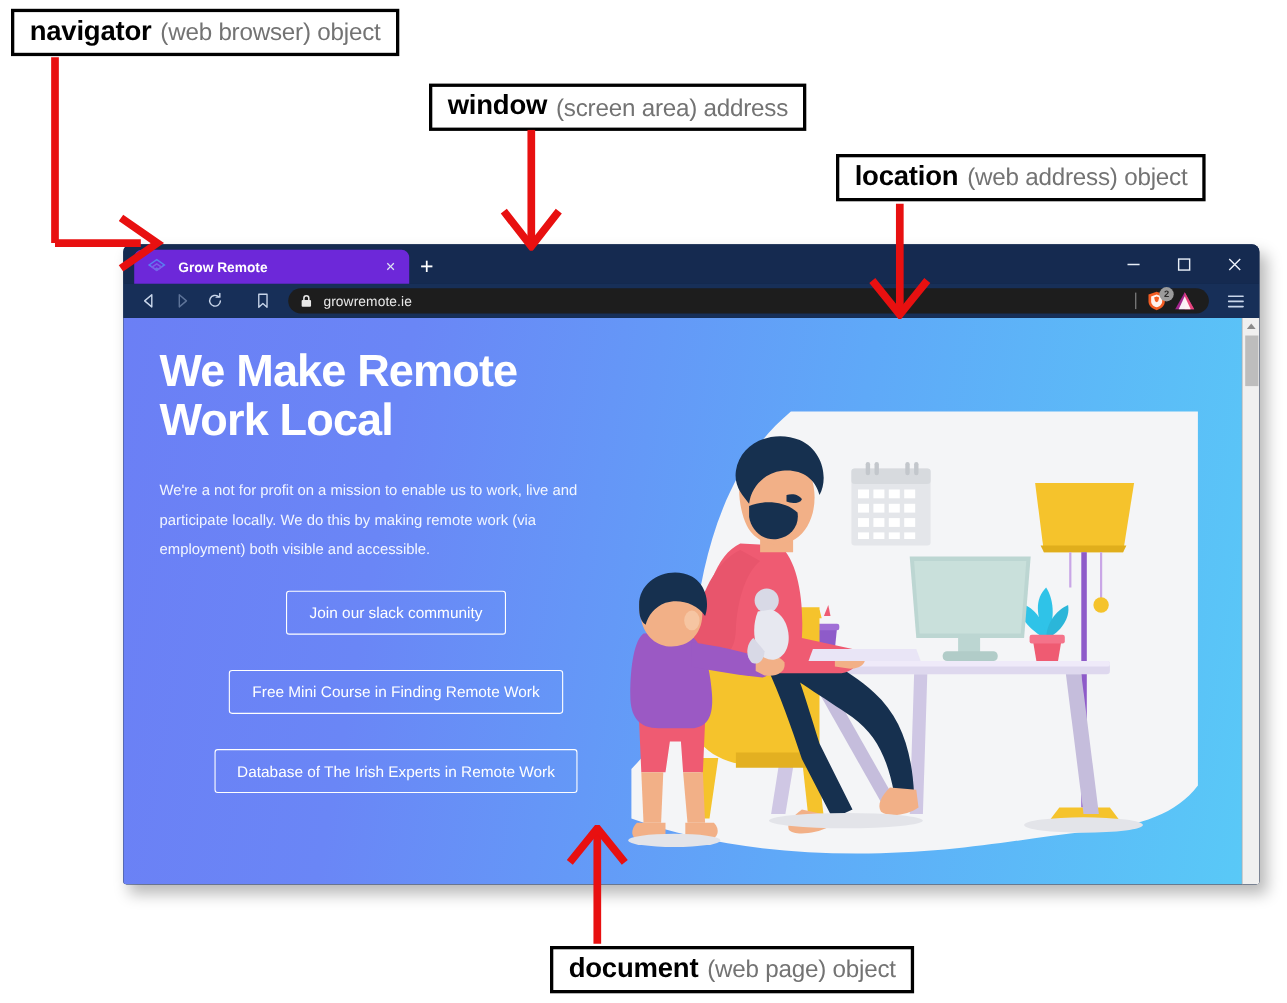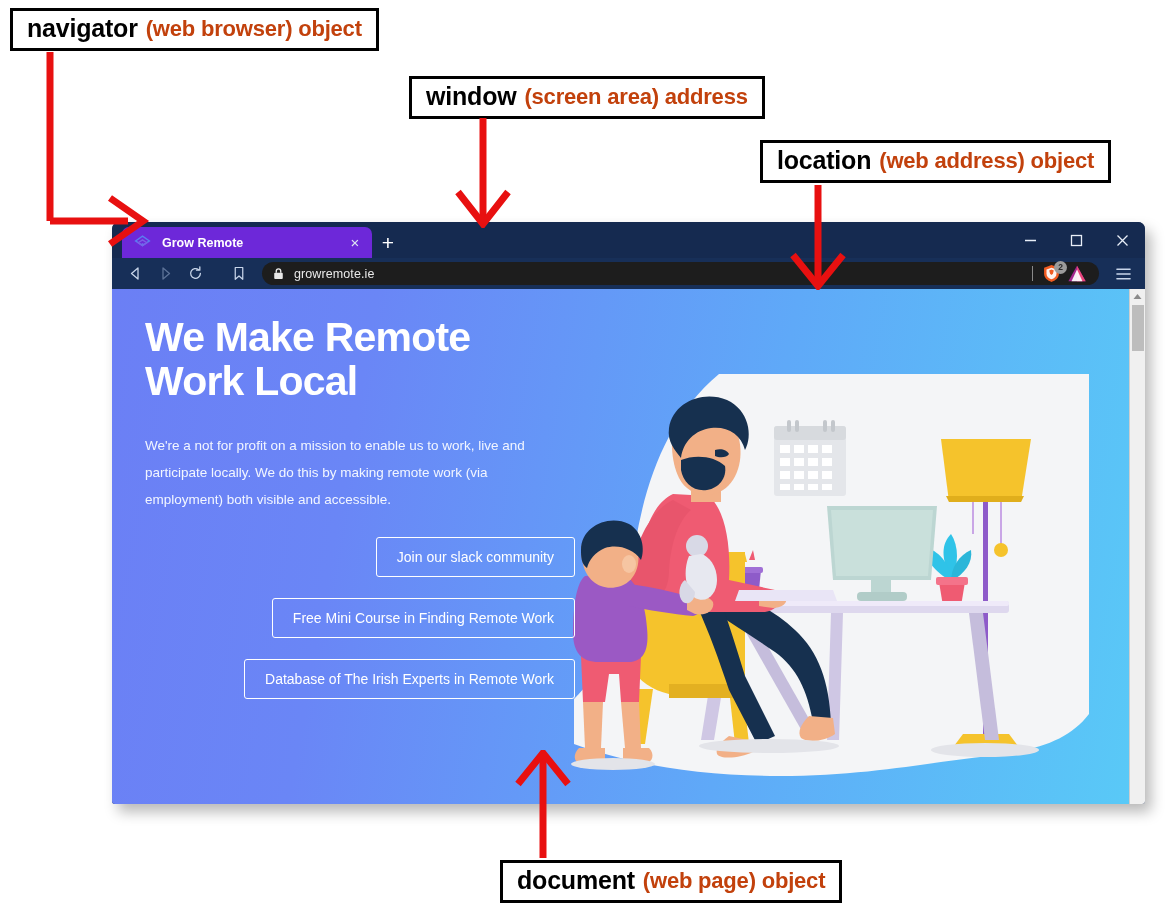--- a/index.html
+++ b/index.html
@@ -23,28 +23,28 @@
     white-space: nowrap;
     z-index: 40;
   }
   .callout .term {
     font-weight: bold;
     font-size: 25px;
     color: #000;
     letter-spacing: -0.2px;
   }
   .callout .desc {
-    font-weight: bold;
+    font-weight: normal;
     font-size: 22px;
-    color: #c2410c;
+    color: #737373;
     margin-left: 8px;
     letter-spacing: -0.2px;
   }
   #callout-navigator { left: 10px;  top: 8px;   }
-  #callout-window    { left: 409px; top: 76px;  }
+  #callout-window    { left: 390px; top: 76px; align-items: flex-end;  }
   #callout-location  { left: 760px; top: 140px; }
   #callout-document  { left: 500px; top: 860px; }
 
   
   .arrow { position: absolute; z-index: 45; }
 
   
   #browser-window {
     position: absolute;
     left: 112px; top: 222px;
@@ -209,22 +209,22 @@
     margin-top: 28px;
     color: #f2f6ff;
     font-size: 13.5px;
     line-height: 2.0;
     width: 420px;
   }
   #cta-list {
     margin-top: 24px;
     display: flex;
     flex-direction: column;
-    gap: 21px;
-    align-items: flex-end;
+    gap: 32px;
+    align-items: center;
   }
   .cta {
     border: 1.6px solid #ffffff;
     border-radius: 3px;
     color: #ffffff;
     font-size: 14px;
     padding: 11px 20px;
     background: transparent;
     white-space: nowrap;
     font-family: "Liberation Sans", sans-serif;

